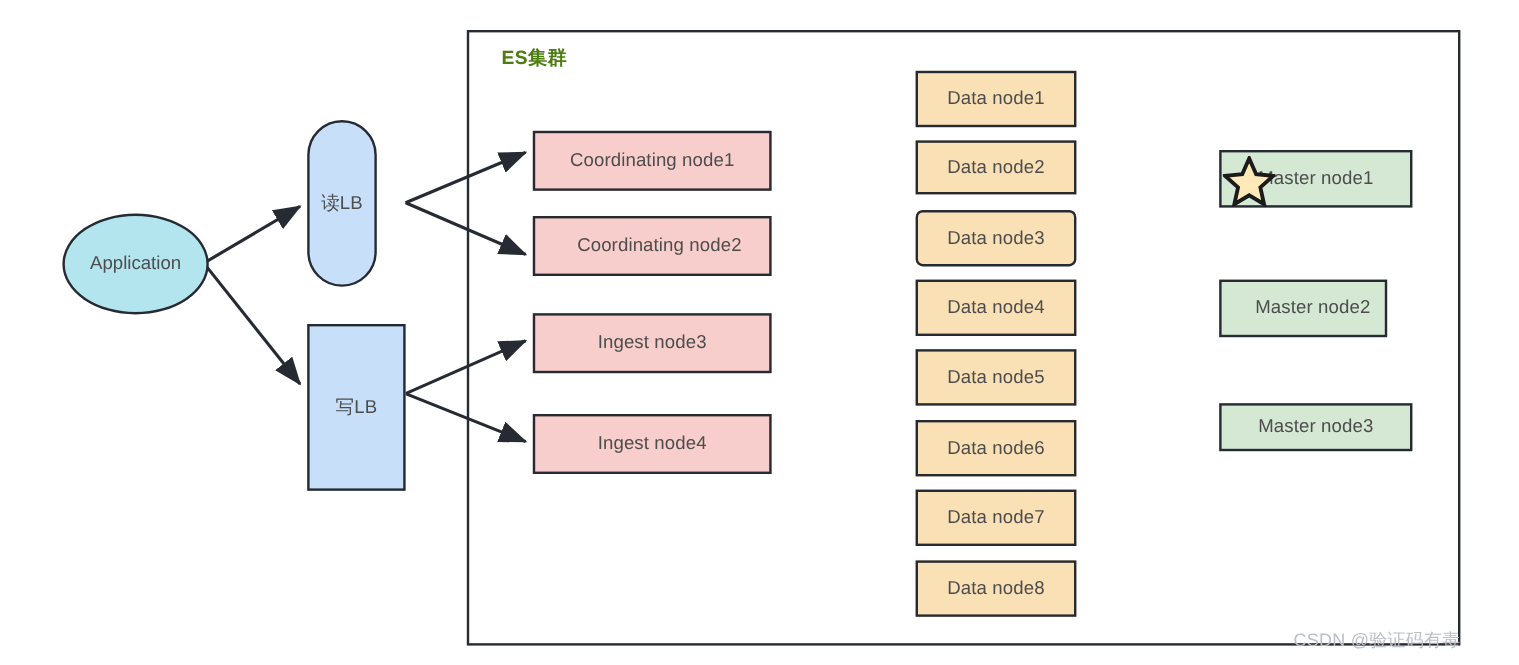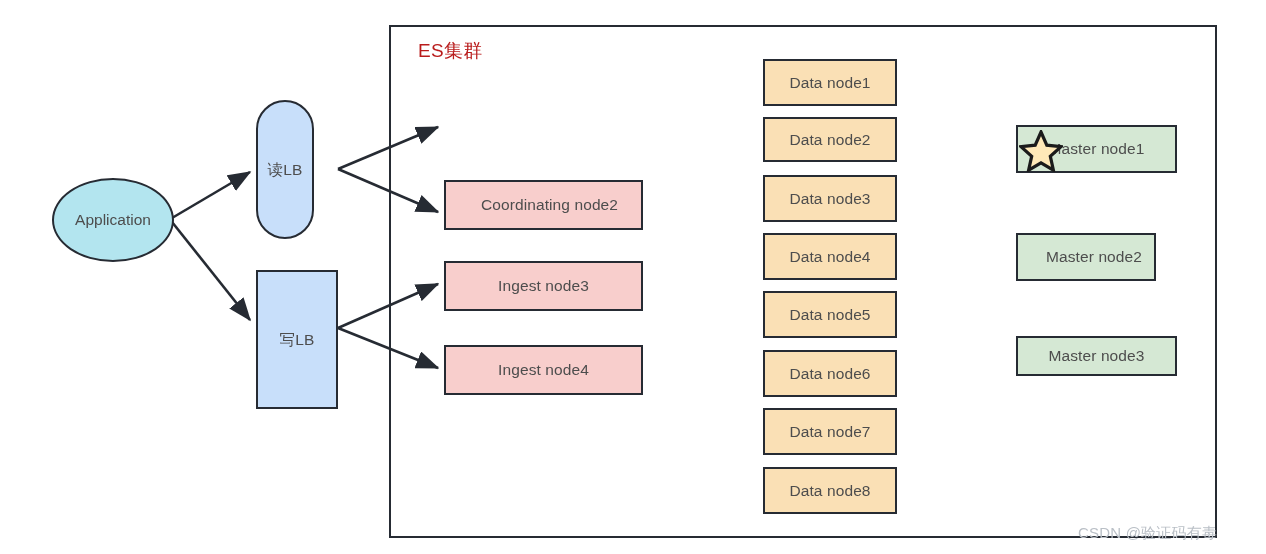--- a/index.html
+++ b/index.html
@@ -42,23 +42,23 @@
   .fill-green  { background: #d5e8d4; }
   .fill-blue   { background: #c8dffa; }
   .cluster-box {
     position: absolute;
     box-sizing: border-box;
     border: 2.5px solid #262b33;
     background: transparent;
   }
   .cluster-title {
     position: absolute;
-    font-size: 19px;
-    font-weight: normal;
-    color: #b91c1c;
+    font-size: 16px;
+    font-weight: bold;
+    color: #4d7c0f;
     letter-spacing: 0.3px;
     white-space: nowrap;
   }
   .ellipse-node {
     position: absolute;
     box-sizing: border-box;
     border: 2.5px solid #262b33;
     border-radius: 50%;
     background: #b3e5ef;
     display: flex;
@@ -106,28 +106,29 @@
   </svg>
 
   <div class="cluster-box" style="left:389px; top:25px; width:828px; height:513px;"></div>
   <div class="cluster-title" style="left:418px; top:38px;">ES集群</div>
 
   <div class="ellipse-node" style="left:52px; top:178px; width:122px; height:84px;text-align:center;">Application</div>
 
   <div class="node-box fill-blue" style="left:256px; top:100px; width:58px; height:139px;border-radius:31px;">读LB</div>
   <div class="node-box fill-blue" style="left:256px; top:259px; width:82px; height:139px;margin-top:11px;">写LB</div>
 
+  <div class="node-box fill-pink" style="left:444px; top:109px; width:199px; height:50px;">Coordinating node1</div>
   <div class="node-box fill-pink" style="left:444px; top:180px; width:199px; height:50px;padding-left:12px;">Coordinating node2</div>
 
   <div class="node-box fill-pink" style="left:444px; top:261px; width:199px; height:50px;">Ingest node3</div>
   <div class="node-box fill-pink" style="left:444px; top:345px; width:199px; height:50px;">Ingest node4</div>
 
   <div class="node-box fill-orange" style="left:763px; top:59px; width:134px; height:47px;">Data node1</div>
   <div class="node-box fill-orange" style="left:763px; top:117px; width:134px; height:45px;">Data node2</div>
-  <div class="node-box fill-orange" style="left:763px; top:175px; width:134px; height:47px;">Data node3</div>
+  <div class="node-box fill-orange" style="left:763px; top:175px; width:134px; height:47px;border-radius:6px;">Data node3</div>
   <div class="node-box fill-orange" style="left:763px; top:233px; width:134px; height:47px;">Data node4</div>
   <div class="node-box fill-orange" style="left:763px; top:291px; width:134px; height:47px;">Data node5</div>
   <div class="node-box fill-orange" style="left:763px; top:350px; width:134px; height:47px;">Data node6</div>
   <div class="node-box fill-orange" style="left:763px; top:408px; width:134px; height:47px;">Data node7</div>
   <div class="node-box fill-orange" style="left:763px; top:467px; width:134px; height:47px;">Data node8</div>
 
   <div class="node-box fill-green" style="left:1016px; top:125px; width:161px; height:48px;">Master node1</div>
   <svg class="star-icon" style="left:1019px; top:130px; width:44px; height:42px;" viewBox="0 0 44 42">
     <polygon points="22,2 27.8,15.2 42,16.6 31.3,26.2 34.4,40.2 22,32.8 9.6,40.2 12.7,26.2 2,16.6 16.2,15.2" fill="#ffe9b8" stroke="#1b1b1b" stroke-width="3.2" stroke-linejoin="miter"></polygon>
   </svg>

